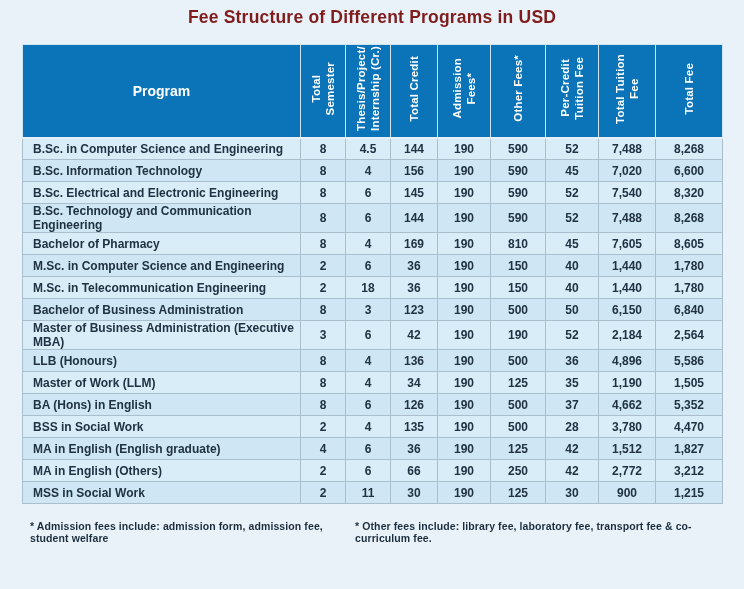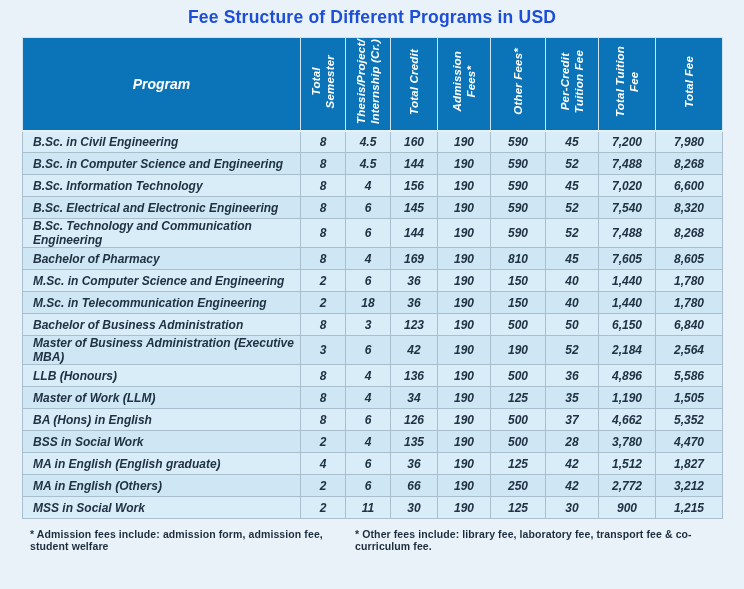--- a/index.html
+++ b/index.html
@@ -5,27 +5,27 @@
   * { margin: 0; padding: 0; box-sizing: border-box; }
   html, body {
     width: 744px; height: 589px;
     background: #eaf2f9;
     font-family: "Liberation Sans", sans-serif;
     overflow: hidden;
   }
   .page { width: 744px; height: 589px; padding-top: 7px; }
   .title {
     text-align: center;
-    color: #1d4ed8;
+    color: #7f1d1d;
     font-size: 17.5px;
     font-weight: bold;
     letter-spacing: 0.2px;
     margin-bottom: 6px;
   }
-  .table-wrap { width: 700px; margin: 9px auto; font-style: italic; }
+  .table-wrap { width: 700px; margin: 16px auto; }
   table.fee-table {
     width: 700px;
     border-collapse: collapse;
     table-layout: fixed;
   }
   th.hdr {
     background: #0b74b8;
     color: #ffffff;
     border: 1px solid #cfe4f2;
     border-bottom: 2px solid #e6f0f8;
@@ -106,31 +106,20 @@
             <th class="hdr"><span class="vert">Other Fees*</span></th>
             <th class="hdr"><span class="vert">Per-Credit
 Tuition Fee</span></th>
             <th class="hdr"><span class="vert">Total Tuition
 Fee</span></th>
             <th class="hdr"><span class="vert">Total Fee</span></th>
           </tr>
       </thead>
       <tbody id="table-body">
 
-      <tr>
-            <td class="program-cell">B.Sc. in Civil Engineering</td>
-            <td class="num-cell">8</td>
-            <td class="num-cell">4.5</td>
-            <td class="num-cell">160</td>
-            <td class="num-cell">190</td>
-            <td class="num-cell">590</td>
-            <td class="num-cell">45</td>
-            <td class="num-cell">7,200</td>
-            <td class="num-cell">7,980</td>
-          </tr>
           <tr>
             <td class="program-cell">B.Sc. in Computer Science and Engineering</td>
             <td class="num-cell">8</td>
             <td class="num-cell">4.5</td>
             <td class="num-cell">144</td>
             <td class="num-cell">190</td>
             <td class="num-cell">590</td>
             <td class="num-cell">52</td>
             <td class="num-cell">7,488</td>
             <td class="num-cell">8,268</td>

